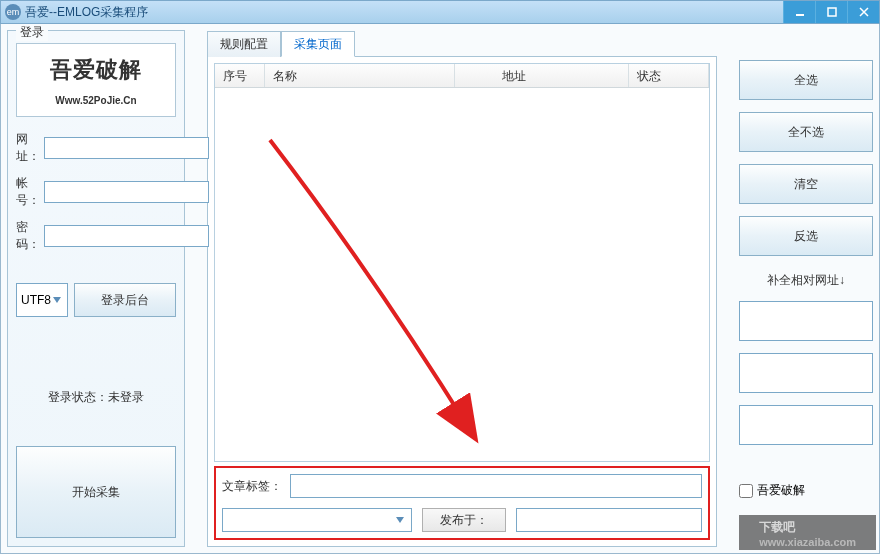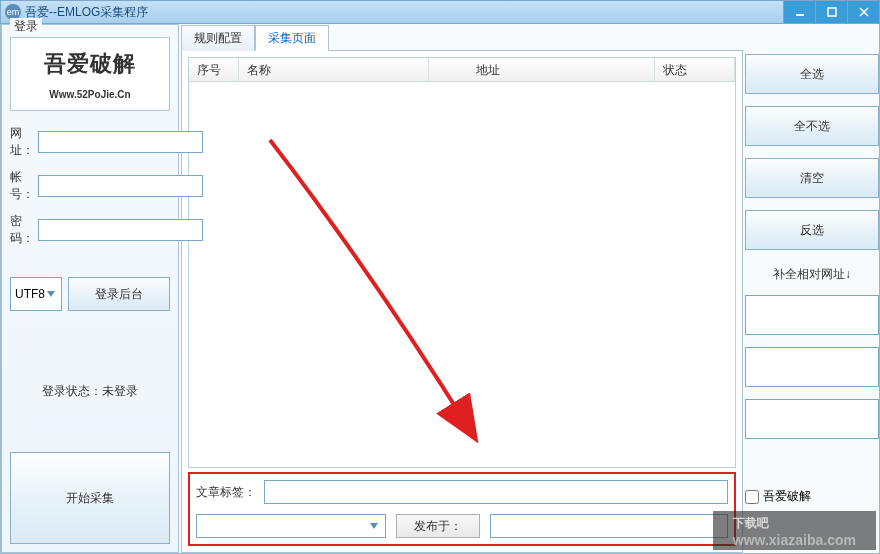--- a/index.html
+++ b/index.html
@@ -7,21 +7,21 @@
     
     
     .titlebar { height: 24px; background: linear-gradient(to bottom, #c4e0f7 0%, #a8d0ec 100%); display: flex; align-items: center; border: 1px solid #7ba8ca; }
     .titlebar .icon-em { width: 16px; height: 16px; background: #5b8db8; color: #fff; font-size: 9px; display: flex; align-items: center; justify-content: center; margin: 0 4px; border-radius: 8px; }
     .titlebar .title { color: #1a4d7a; font-size: 12px; flex: 1; }
     .titlebar .win-btns { display: flex; }
     .titlebar .win-btn { width: 32px; height: 22px; background: #3b9dd8; border-left: 1px solid #5bb0e0; display: flex; align-items: center; justify-content: center; cursor: pointer; }
     .titlebar .win-btn svg { fill: #fff; }
     
     
-    .main-area { position: absolute; top: 24px; left: 0; right: 0; bottom: 0; background: #f8fbfd; border: 1px solid #9ab8ce; border-top: none; display: flex; gap: 2px; }
+    .main-area { position: absolute; top: 24px; left: 0; right: 0; bottom: 0; background: #f8fbfd; border: 1px solid #9ab8ce; border-top: none; padding: 6px; display: flex; gap: 22px; }
     
     
     .login-panel { width: 178px; border: 1px solid #a8c4d6; background: linear-gradient(to bottom, #f4f9fd 0%, #eef6fb 100%); position: relative; padding: 12px 8px 8px 8px; display: flex; flex-direction: column; }
     .login-panel .panel-title { position: absolute; top: -7px; left: 8px; background: #f8fbfd; padding: 0 4px; color: #333; }
     .logo-box { height: 74px; border: 1px solid #b0c8d8; background: #fff; display: flex; align-items: center; justify-content: center; margin-bottom: 14px; position: relative; overflow: hidden; }
     .logo-inner { text-align: center; }
     .logo-chars { font-size: 22px; font-weight: bold; color: #333; font-family: "KaiTi", serif; letter-spacing: 1px; }
     .logo-url { font-size: 10px; color: #333; font-weight: bold; margin-top: 10px; }
     
     .field-row { display: flex; align-items: center; margin-bottom: 10px; gap: 4px; }
@@ -70,21 +70,21 @@
     .right-label { color: #333; text-align: center; margin-top: 4px; }
     .right-input { height: 40px; border: 1px solid #7aa8c8; background: #fff; }
     .right-check { display: flex; align-items: center; gap: 4px; margin-top: auto; margin-bottom: 48px; }
     .right-check input { width: 14px; height: 14px; }
     
     
     .red-arrow { position: absolute; top: 130px; left: 250px; width: 260px; height: 320px; pointer-events: none; z-index: 10; }
     
     
     .watermark { position: absolute; right: 4px; bottom: 4px; color: rgba(255,255,255,0.7); font-size: 16px; font-weight: bold; background: rgba(40,40,40,0.6); padding: 2px 20px; pointer-events: none; }
-    .watermark .sub { font-size: 14px; display: block; color: rgba(200,200,200,0.8); }
+    .watermark .sub { font-size: 11px; display: block; color: rgba(200,200,200,0.8); }
     
     .arrow-down { width: 0; height: 0; border-left: 4px solid transparent; border-right: 4px solid transparent; border-top: 6px solid #5b8db8; }
   </style>
 </head>
 <body>
 
 <div class="titlebar">
   <div class="icon-em">em</div>
   <div class="title">吾爱--EMLOG采集程序</div>
   <div class="win-btns">

